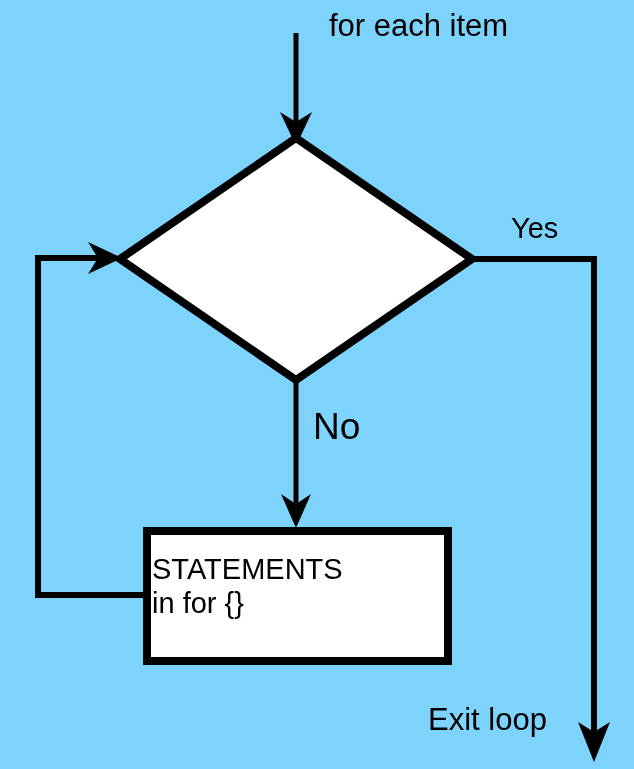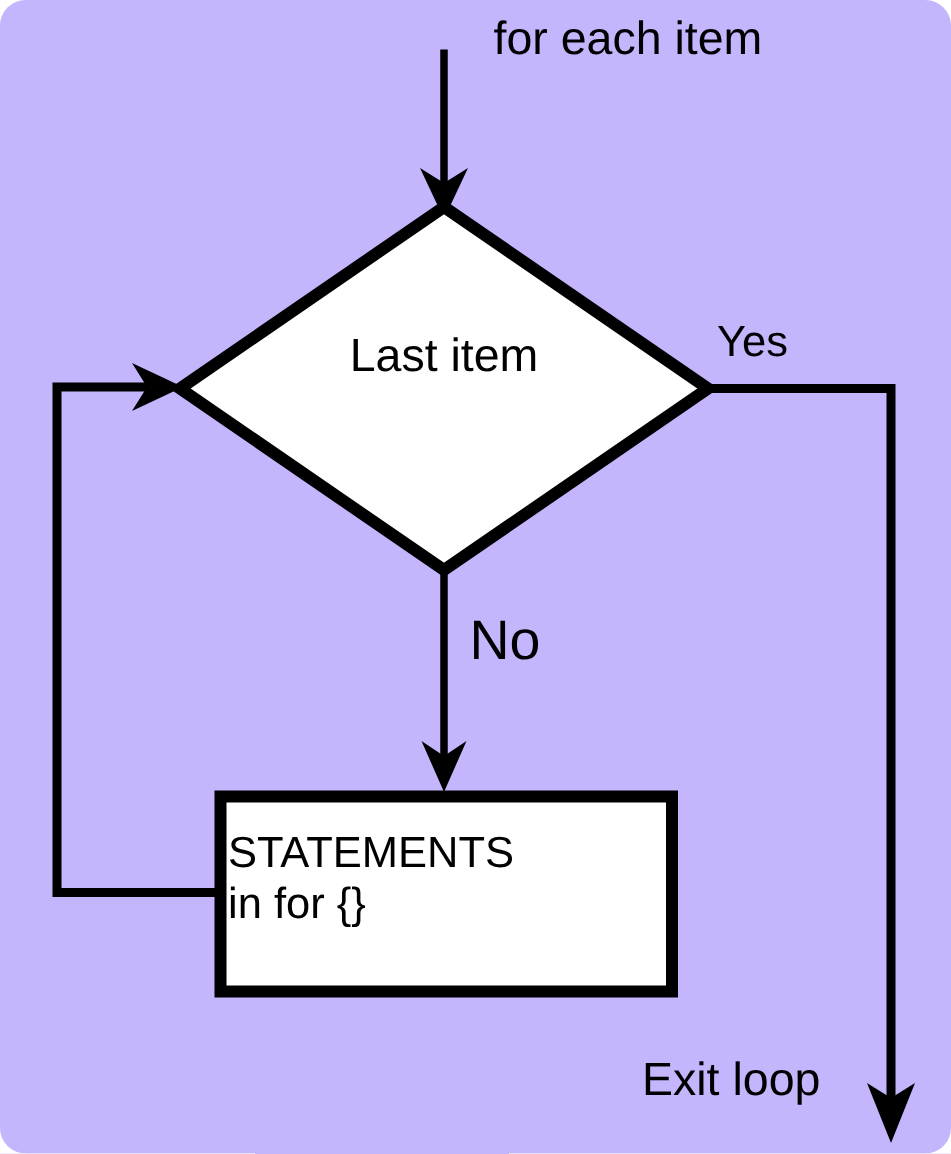--- a/index.html
+++ b/index.html
@@ -7,23 +7,22 @@
     padding: 0;
     background: #ffffff;
   }
   body {
     font-family: "Liberation Sans", sans-serif;
   }
   #flowchart-root {
     position: relative;
     width: 634px;
     height: 769px;
-    background: #c4b5fd;
+    background: #7dd3fc;
     overflow: hidden;
-    border-radius: 17px;
   }
   #flow-svg {
     position: absolute;
     left: 0;
     top: 0;
     width: 634px;
     height: 769px;
     display: block;
   }
   .flow-label {
@@ -42,21 +41,21 @@
     text-align: left;
   }
   #decision-text {
     left: 146px;
     top: 219px;
     width: 300px;
     font-size: 31px;
     text-align: center;
   }
   #yes-label {
-    left: 478px;
+    left: 511px;
     top: 212px;
     font-size: 29px;
     text-align: left;
   }
   #no-label {
     left: 313px;
     top: 406px;
     font-size: 37px;
     text-align: center;
   }
@@ -101,21 +100,21 @@
 
     <g>
       <path d="M 147,595 L 38,595 L 38,258 L 108,258" fill="none" stroke="#000000" stroke-width="6" stroke-linejoin="miter"></path>
       <polygon points="122,258 88,242 98,258 88,274" fill="#000000"></polygon>
     </g>
 
   </svg>
 
   <div class="flow-label" id="entry-caption"><span>for each item</span><br></div>
 
-  <div class="flow-label" id="decision-text"><span>Last item</span><br></div>
+  <div class="flow-label" id="decision-text"><br></div>
 
   <div class="flow-label" id="yes-label">Yes</div>
 
   <div class="flow-label" id="no-label">No</div>
 
   <div class="flow-label" id="process-text"><span>STATEMENTS</span><br><span>in for {}</span></div>
 
   <div class="flow-label" id="exit-label">Exit loop</div>
 
 </div>

